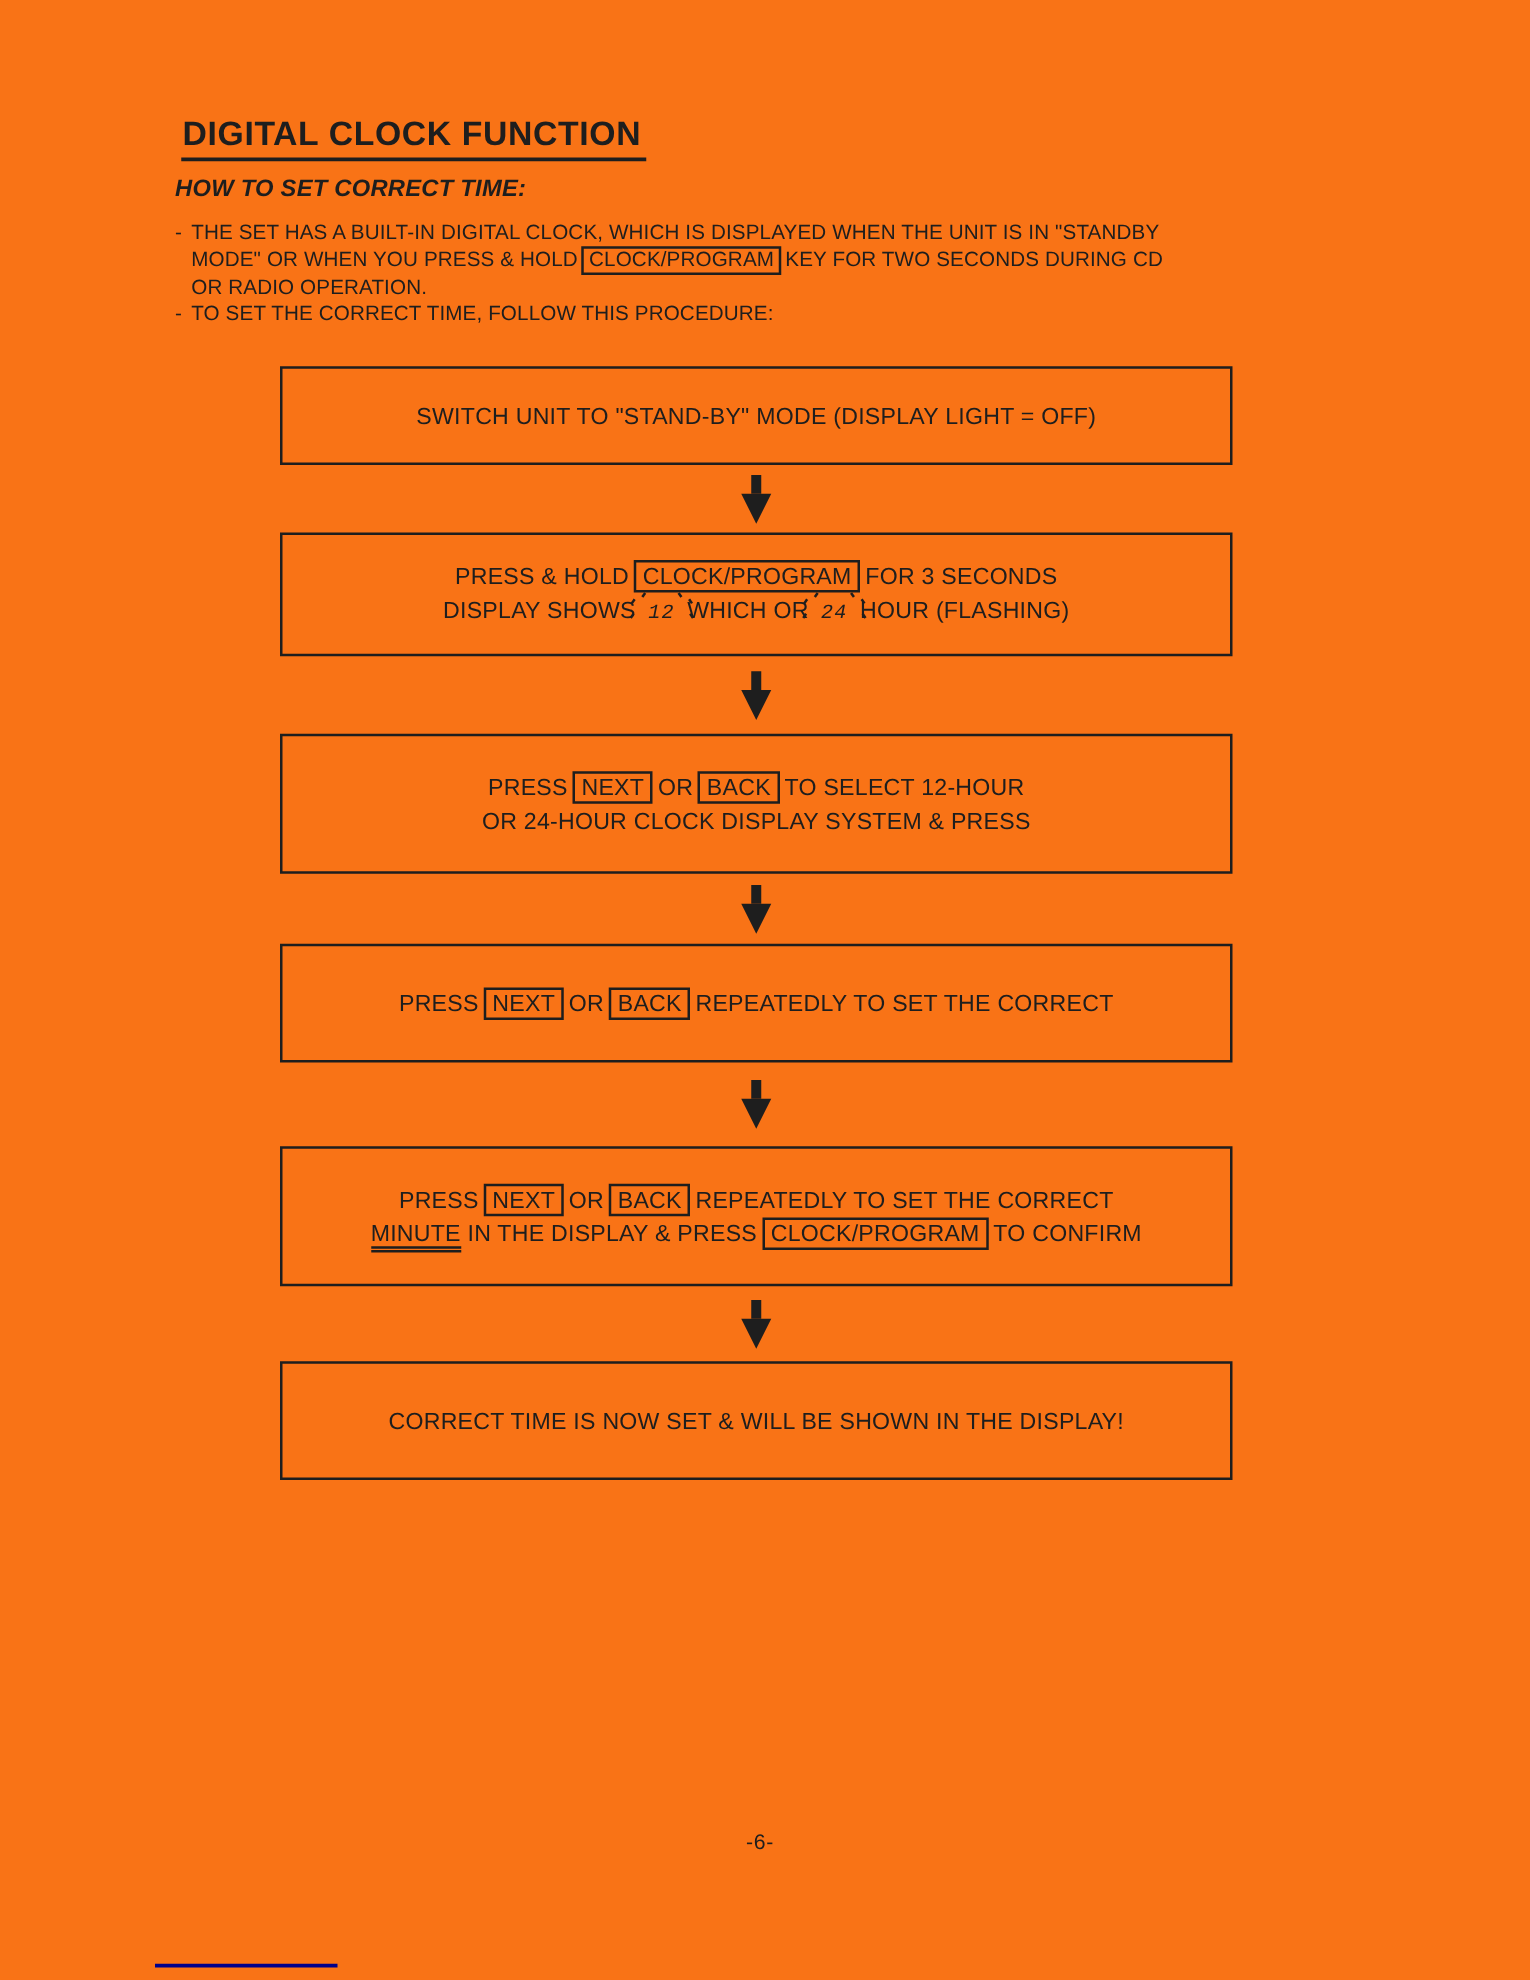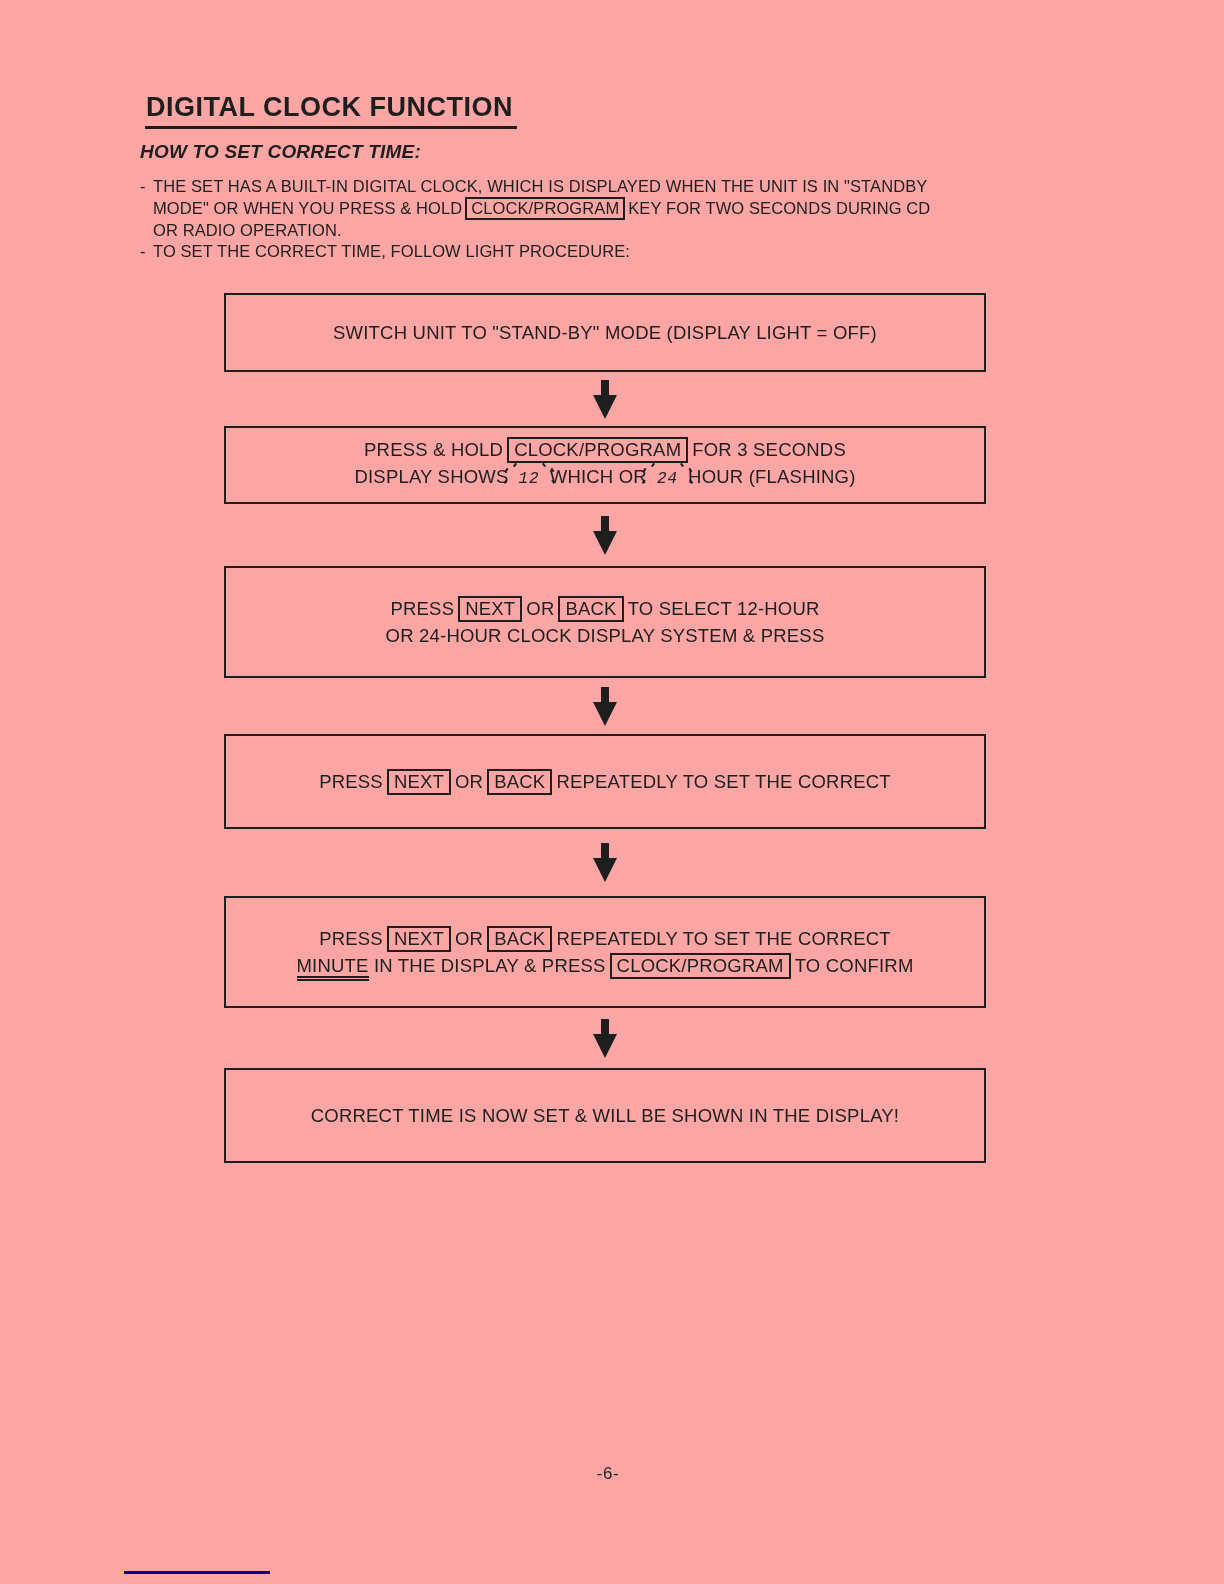--- a/index.html
+++ b/index.html
@@ -5,21 +5,21 @@
   :root{
     --text:#1e1e1e;
     --box-border:#1e1e1e;
     --footer-rule:#00008b;
   }
   *{box-sizing:border-box;}
   html,body{margin:0;padding:0;background:#ffffff;}
   .page{
     position:relative;
     width:1224px;height:1584px;
-    background:#fca5a5;
+    background:#f97316;
     font-family:"Liberation Sans", sans-serif;
     color:var(--text);
     overflow:hidden;
   }
   
   .title{
     position:absolute;left:145px;top:92px;
     font-size:27px;font-weight:bold;letter-spacing:.5px;
     margin:0;
   }
@@ -52,21 +52,21 @@
   .flow{position:absolute;left:224px;top:293px;width:762px;}
   .fbox{
     border:2px solid var(--box-border);
     width:762px;
     display:flex;flex-direction:column;
     align-items:center;justify-content:center;
     text-align:center;
     font-size:18.5px;line-height:27px;letter-spacing:.2px;
   }
   .fbox.h1{height:79px;}
-  .fbox.h2{height:78px;}
+  .fbox.h2{height:99px;}
   .fbox.h3{height:112px;}
   .fbox.h4{height:95px;}
   .key{
     display:inline-block;
     border:2px solid var(--box-border);
     padding:0 5px;margin:0 4px;
     line-height:22px;
   }
   .target{
     border-bottom:5px double var(--text);
@@ -135,21 +135,21 @@
         </div>
         <div class="line">
           <span>OR RADIO OPERATION.</span>
         </div>
       </div>
     </div>
     <div class="note">
       <span class="bullet">-</span>
       <div class="note-lines">
         <div class="line">
-          <span>TO SET THE CORRECT TIME, FOLLOW LIGHT PROCEDURE:</span>
+          <span>TO SET THE CORRECT TIME, FOLLOW THIS PROCEDURE:</span>
         </div>
       </div>
     </div>
   </div>
 
   <div class="flow">
 
     <div class="fbox h1">
       <div class="fline">SWITCH UNIT TO "STAND-BY" MODE (DISPLAY LIGHT = OFF)</div>
     </div>

